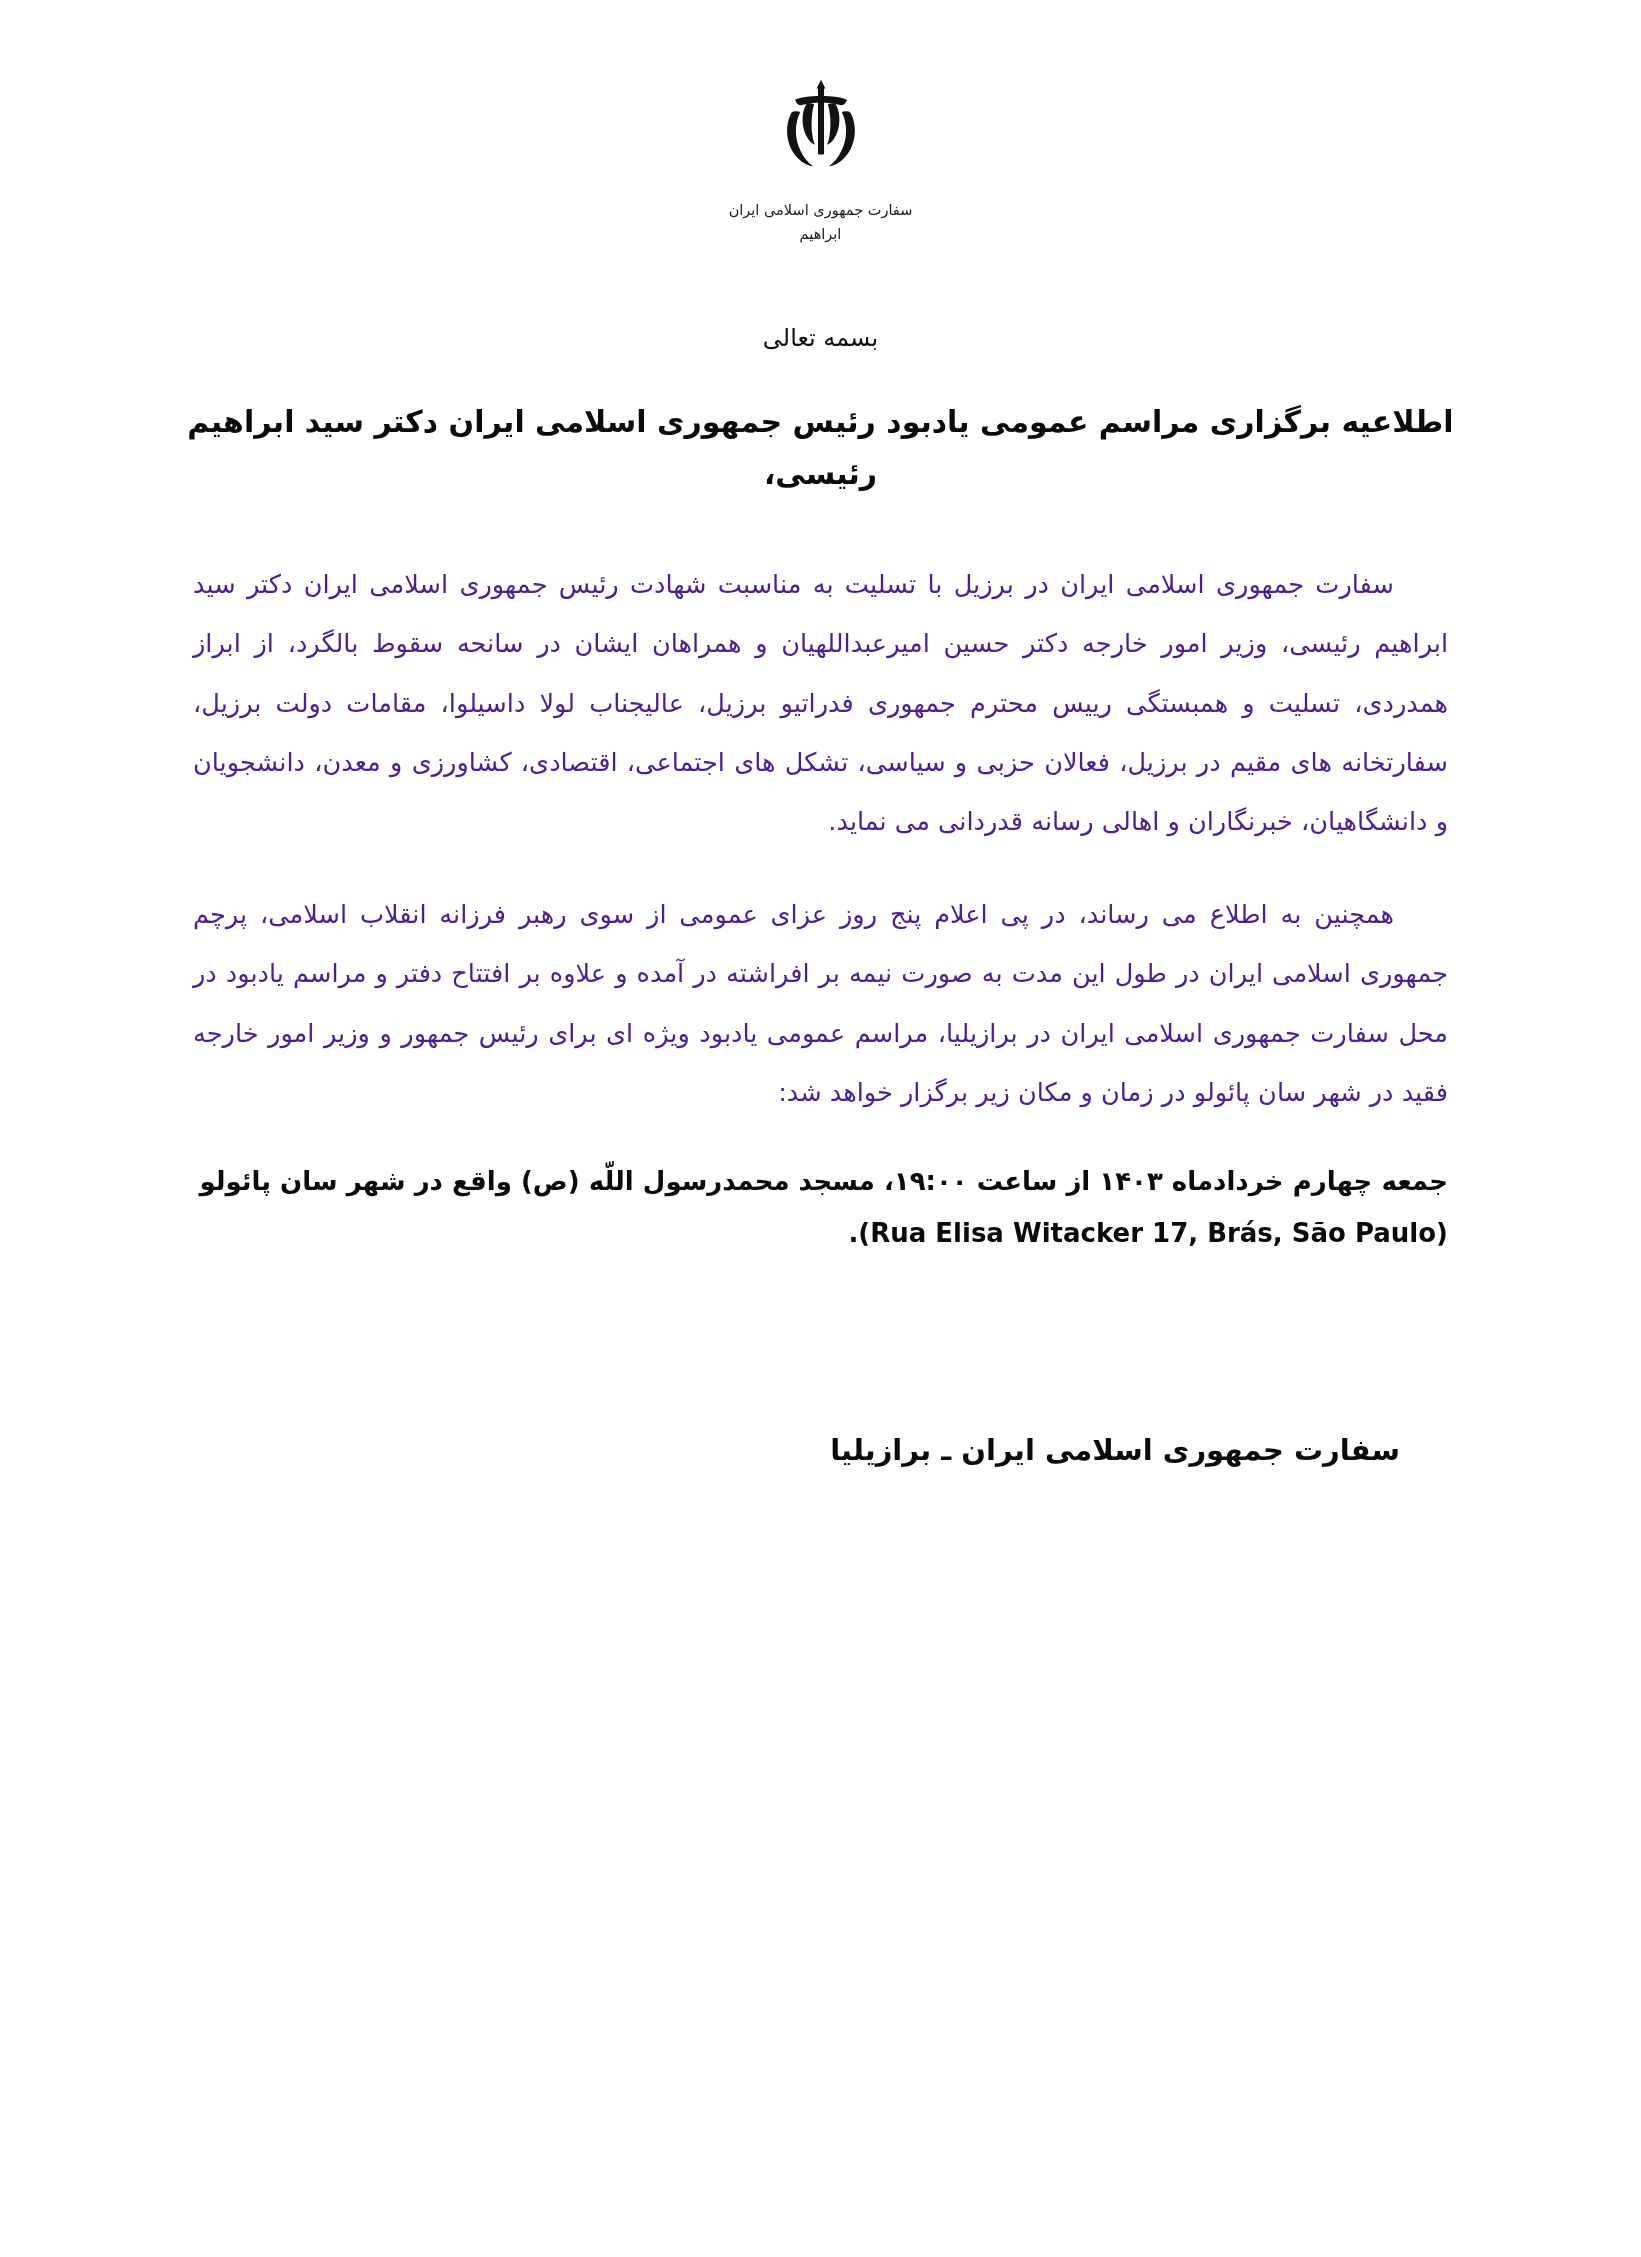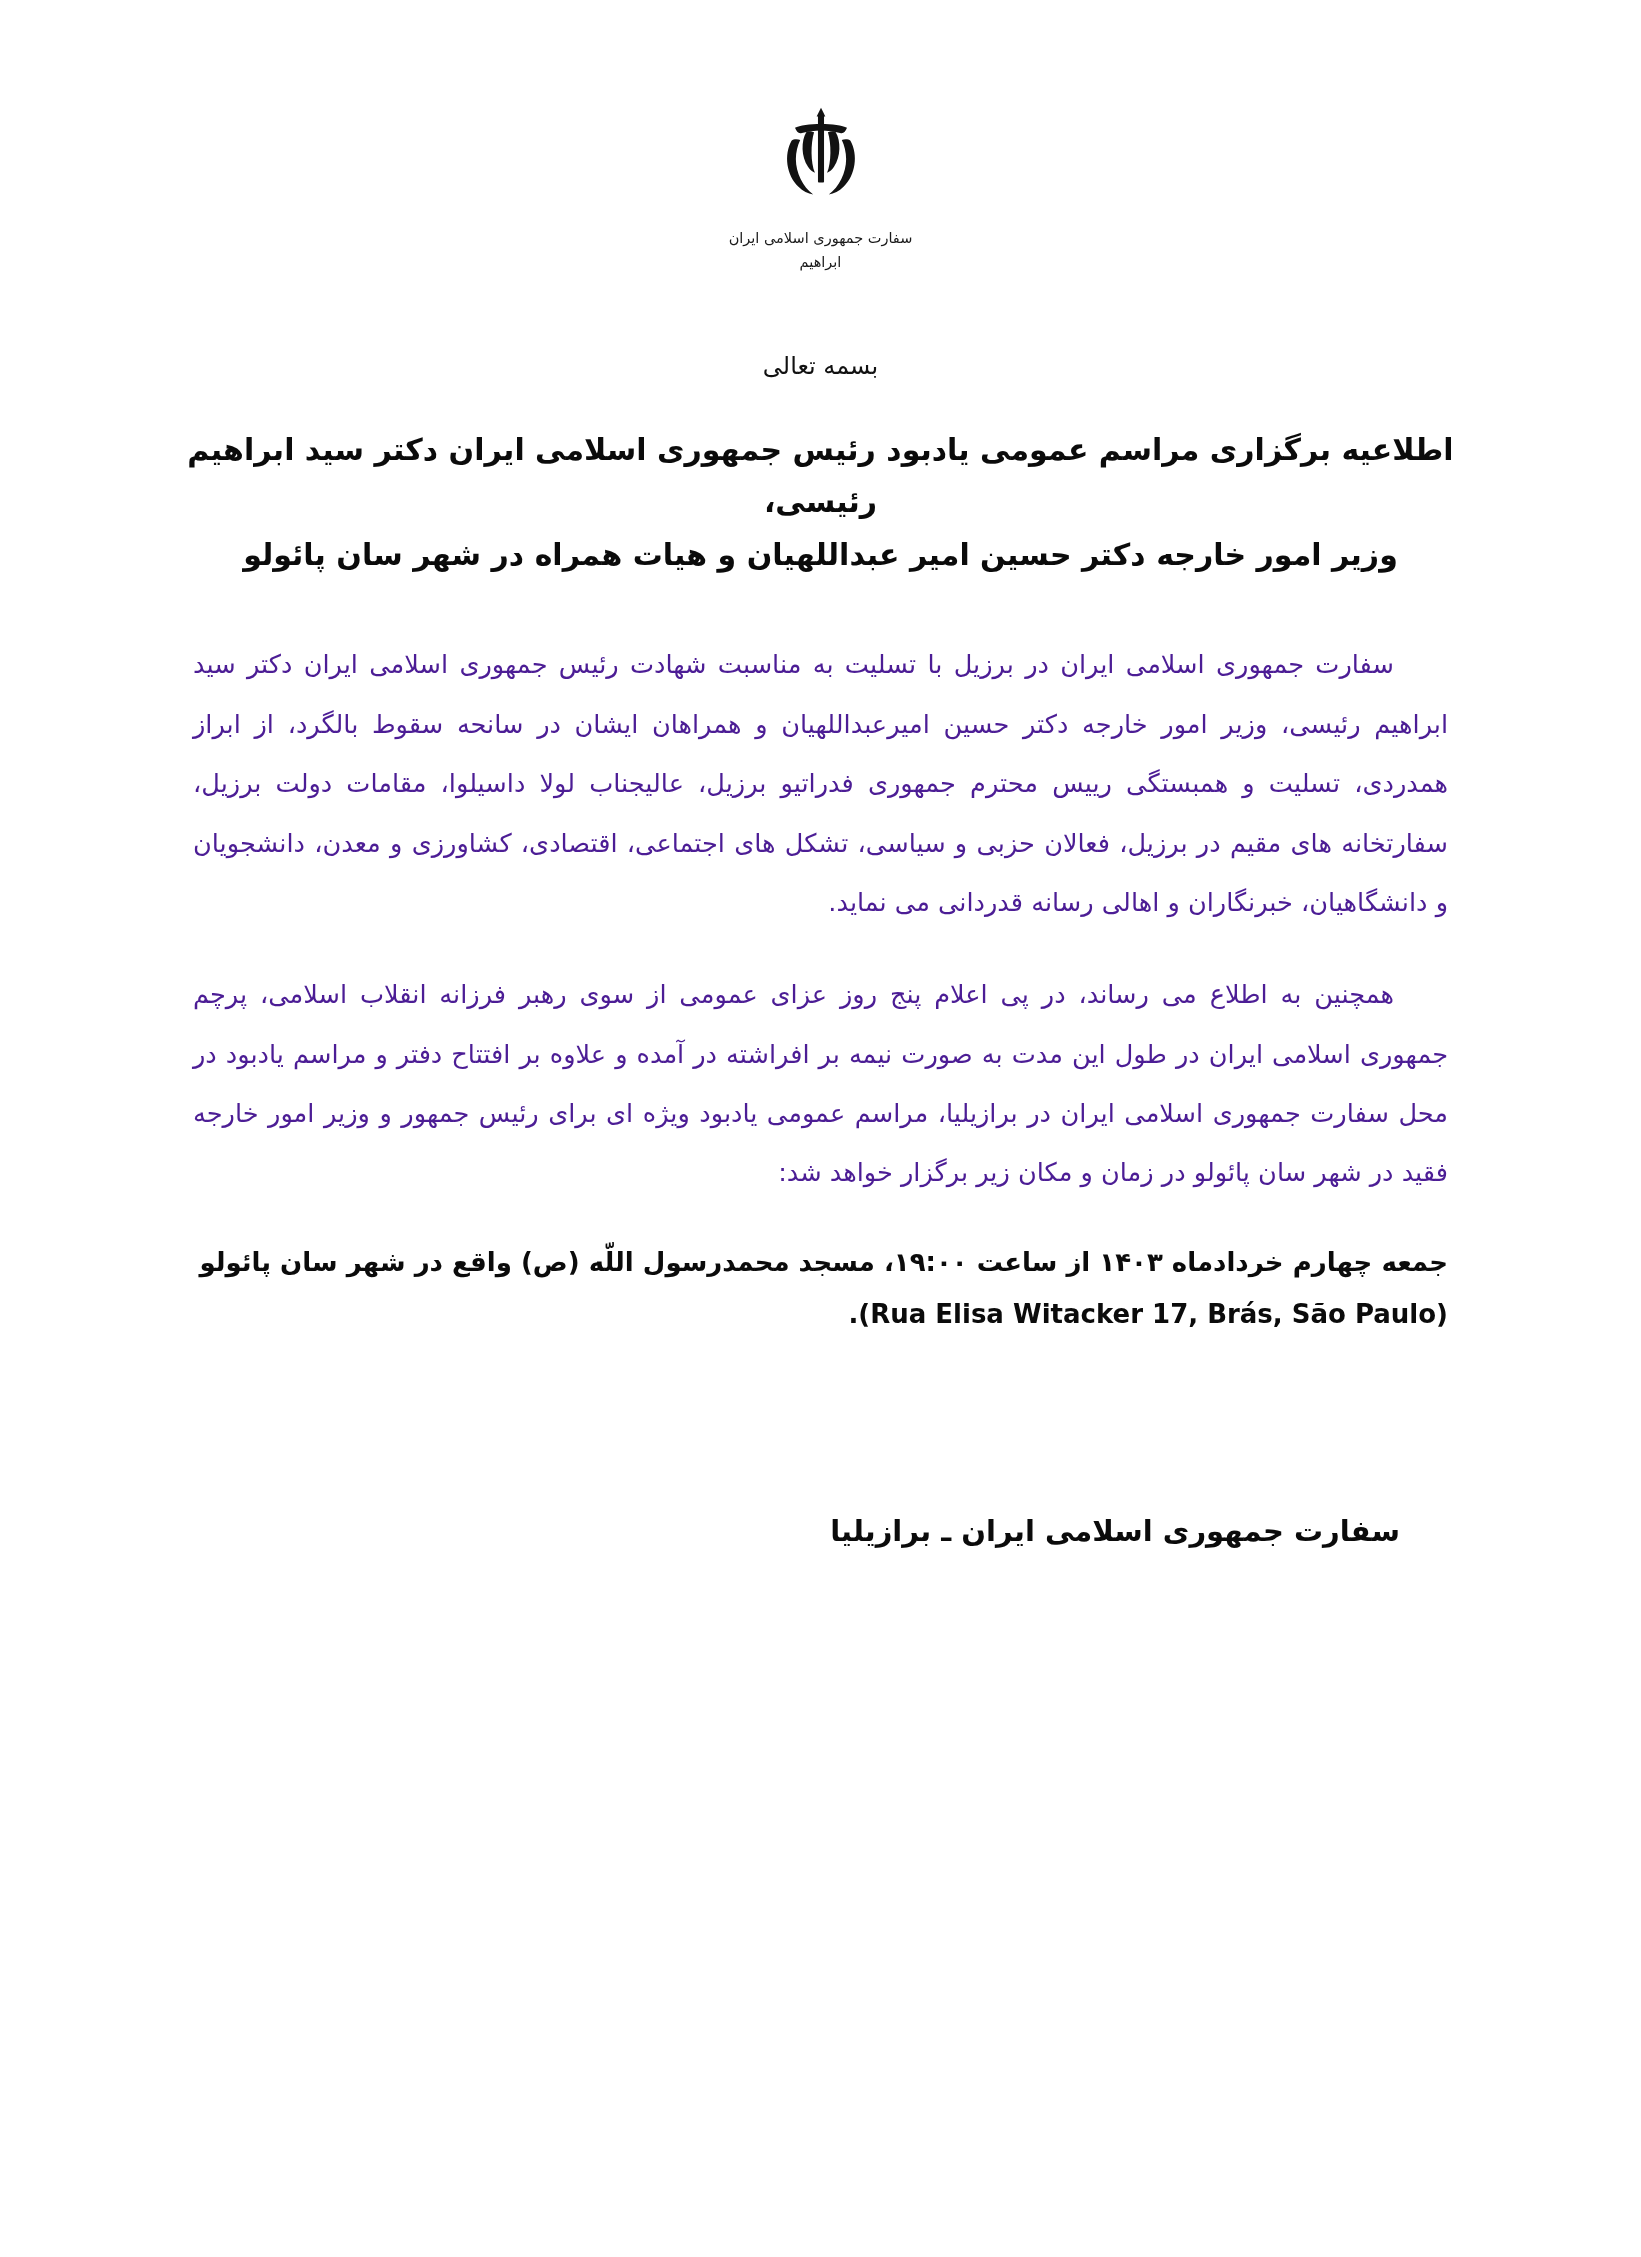--- a/index.html
+++ b/index.html
@@ -21,21 +21,21 @@
     height: 2257px;
     box-sizing: border-box;
     padding: 0;
     background: #fff;
   }
 
   
   .letterhead {
     width: 100%;
     text-align: center;
-    padding-top: 102px;
+    padding-top: 74px;
   }
   .emblem {
     width: 104px;
     height: 114px;
     margin: 0 auto;
     display: block;
   }
   .emblem-caption {
     margin-top: 9.7px;
     font-size: 14.5px;
@@ -150,21 +150,20 @@
     <div class="emblem-caption">
       <span>سفارت جمهوری اسلامی ایران</span>
       <span>ابراهیم</span>
     </div>
   </div>
 
   <div class="basmala">بسمه تعالی</div>
 
   <div class="title-block">
     <span class="title-line">اطلاعیه برگزاری مراسم عمومی یادبود  رئیس جمهوری اسلامی ایران دکتر سید ابراهیم رئیسی،</span>
-    <span class="title-line">وزیر امور خارجه دکتر حسین امیر عبداللهیان و هیات همراه در شهر سان پائولو</span>
   </div>
 
   <div class="body-block">
 
     <p class="para">سفارت جمهوری اسلامی ایران در برزیل با تسلیت به مناسبت شهادت رئیس جمهوری اسلامی ایران دکتر سید ابراهیم رئیسی، وزیر امور خارجه دکتر حسین امیرعبداللهیان و همراهان ایشان در سانحه سقوط بالگرد، از ابراز همدردی، تسلیت و همبستگی رییس محترم جمهوری فدراتیو برزیل، عالیجناب لولا داسیلوا، مقامات دولت برزیل، سفارتخانه های مقیم در برزیل، فعالان حزبی و سیاسی، تشکل های اجتماعی، اقتصادی، کشاورزی و معدن، دانشجویان و دانشگاهیان، خبرنگاران و اهالی رسانه قدردانی می نماید.</p>
 
     <p class="para"><span>همچنین به اطلاع می رساند، در پی اعلام پنج روز عزای عمومی از سوی رهبر فرزانه انقلاب اسلامی، پرچم جمهوری اسلامی ایران در طول این مدت به صورت نیمه بر افراشته در آمده و علاوه بر افتتاح دفتر و مراسم یادبود در محل سفارت جمهوری اسلامی ایران در برازیلیا، مراسم عمومی یادبود ویژه ای برای رئیس جمهور و وزیر امور خارجه فقید در شهر سان پائولو </span><span class="bold-inline">در زمان و مکان</span><span> زیر برگزار خواهد شد:</span></p>
 
     <div class="event-line">
       <span>جمعه چهارم خردادماه ۱۴۰۳ از ساعت ۱۹:۰۰، مسجد محمدرسول اللّه (ص) واقع در شهر سان پائولو</span>

